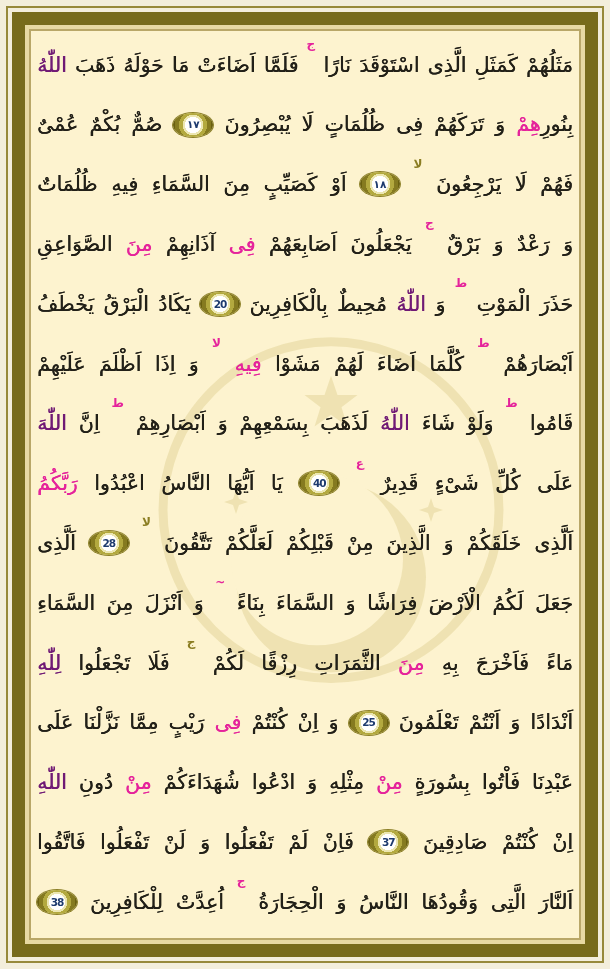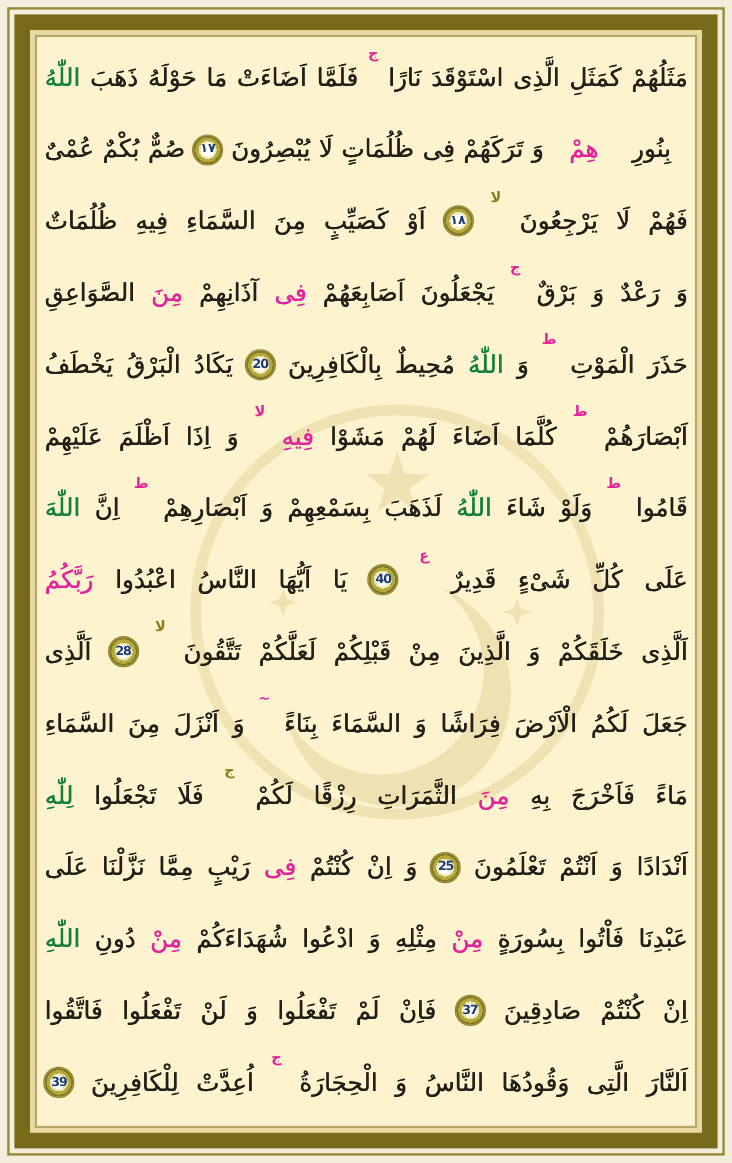--- a/index.html
+++ b/index.html
@@ -27,32 +27,32 @@
   }
   .line{
     flex:1;display:flex;align-items:center;justify-content:space-between;
     direction:rtl;white-space:nowrap;padding:0 1px;
   }
   .seg{
     font-size:20.5px;color:#222018;
     text-shadow:0.35px 0 currentColor; 
     line-height:1;
   }
-  .seg.red{color:#15803d;}
+  .seg.red{color:#701a75;}
   .seg.pink{color:#e5239b;}
   .seg.olive{color:#8b7d22;}
   .seg.sup{
     font-size:12px;align-self:flex-start;margin-top:3px;
     font-weight:bold;text-shadow:none;
   }
   .word-compound{display:inline-flex;direction:rtl;}
-  .word-compound .seg{margin:14px;}
+  .word-compound .seg{margin:0;}
   
   .vmark{
-    flex:0 0 auto;width:24px;height:24px;border-radius:50%;
+    flex:0 0 auto;width:40px;height:24px;border-radius:50%;
     background:radial-gradient(circle at 50% 50%,
       #ffffff 0 34%, #ece6b0 34% 44%, #b3a93f 44% 60%,
       #857a20 60% 78%, #6a600f 78% 100%);
     box-shadow:0 0 0 1px #8d812a;
     display:flex;align-items:center;justify-content:center;
   }
   .vnum{
     font-size:10.5px;font-weight:bold;color:#1d3a6e;
     letter-spacing:-1px;line-height:1;direction:rtl;
   }
@@ -289,21 +289,21 @@
                     <span class="seg ink">اَلنَّارَ</span>
                     <span class="seg ink">الَّتِى</span>
                     <span class="seg ink">وَقُودُهَا</span>
                     <span class="seg ink">النَّاسُ</span>
                     <span class="seg ink">وَ</span>
                     <span class="seg ink">الْحِجَارَةُ</span>
                     <span class="seg pink sup">ج</span>
                     <span class="seg ink">اُعِدَّتْ</span>
                     <span class="seg ink">لِلْكَافِرِينَ</span>
                     <span class="vmark">
-                      <span class="vnum">39</span>
+                      <span class="vnum">38</span>
                     </span>
                   </div>
                 </div>
 
             </div>
           </div>
         </div>
       </div>
     </div>
   </div>

